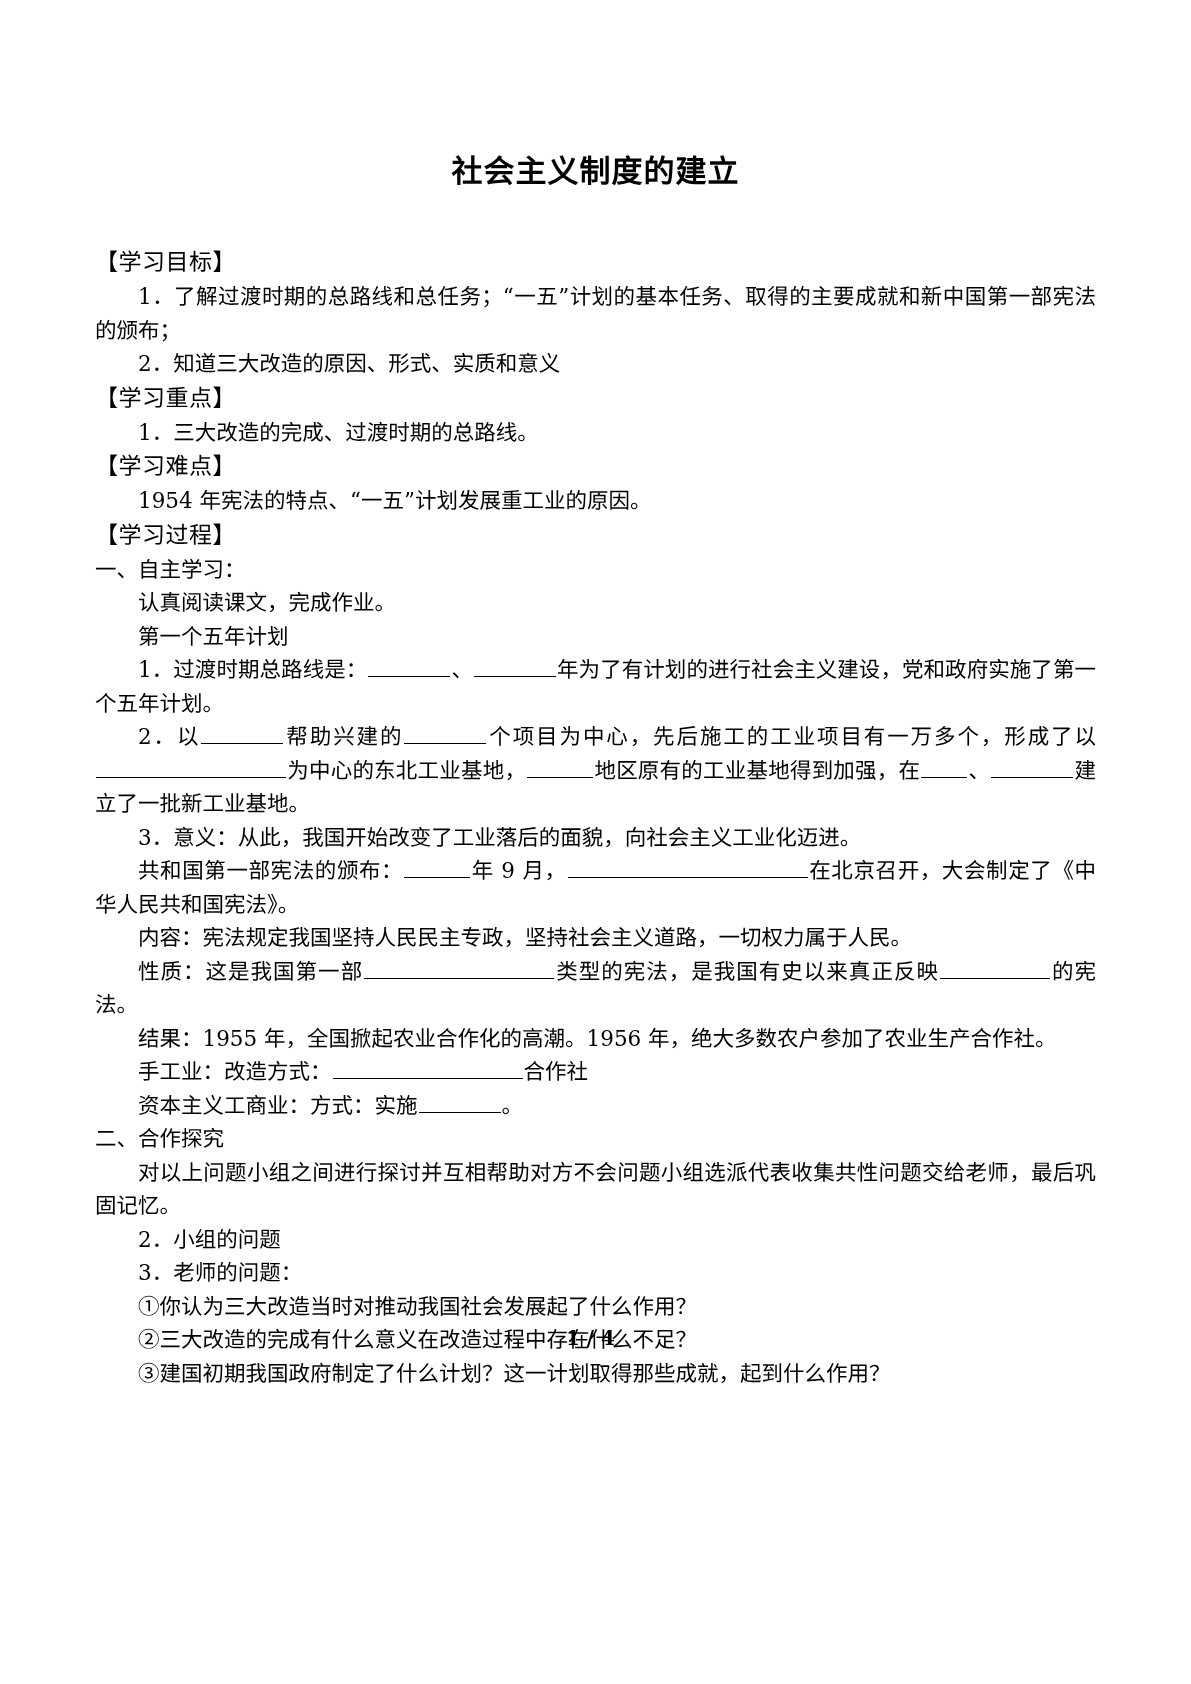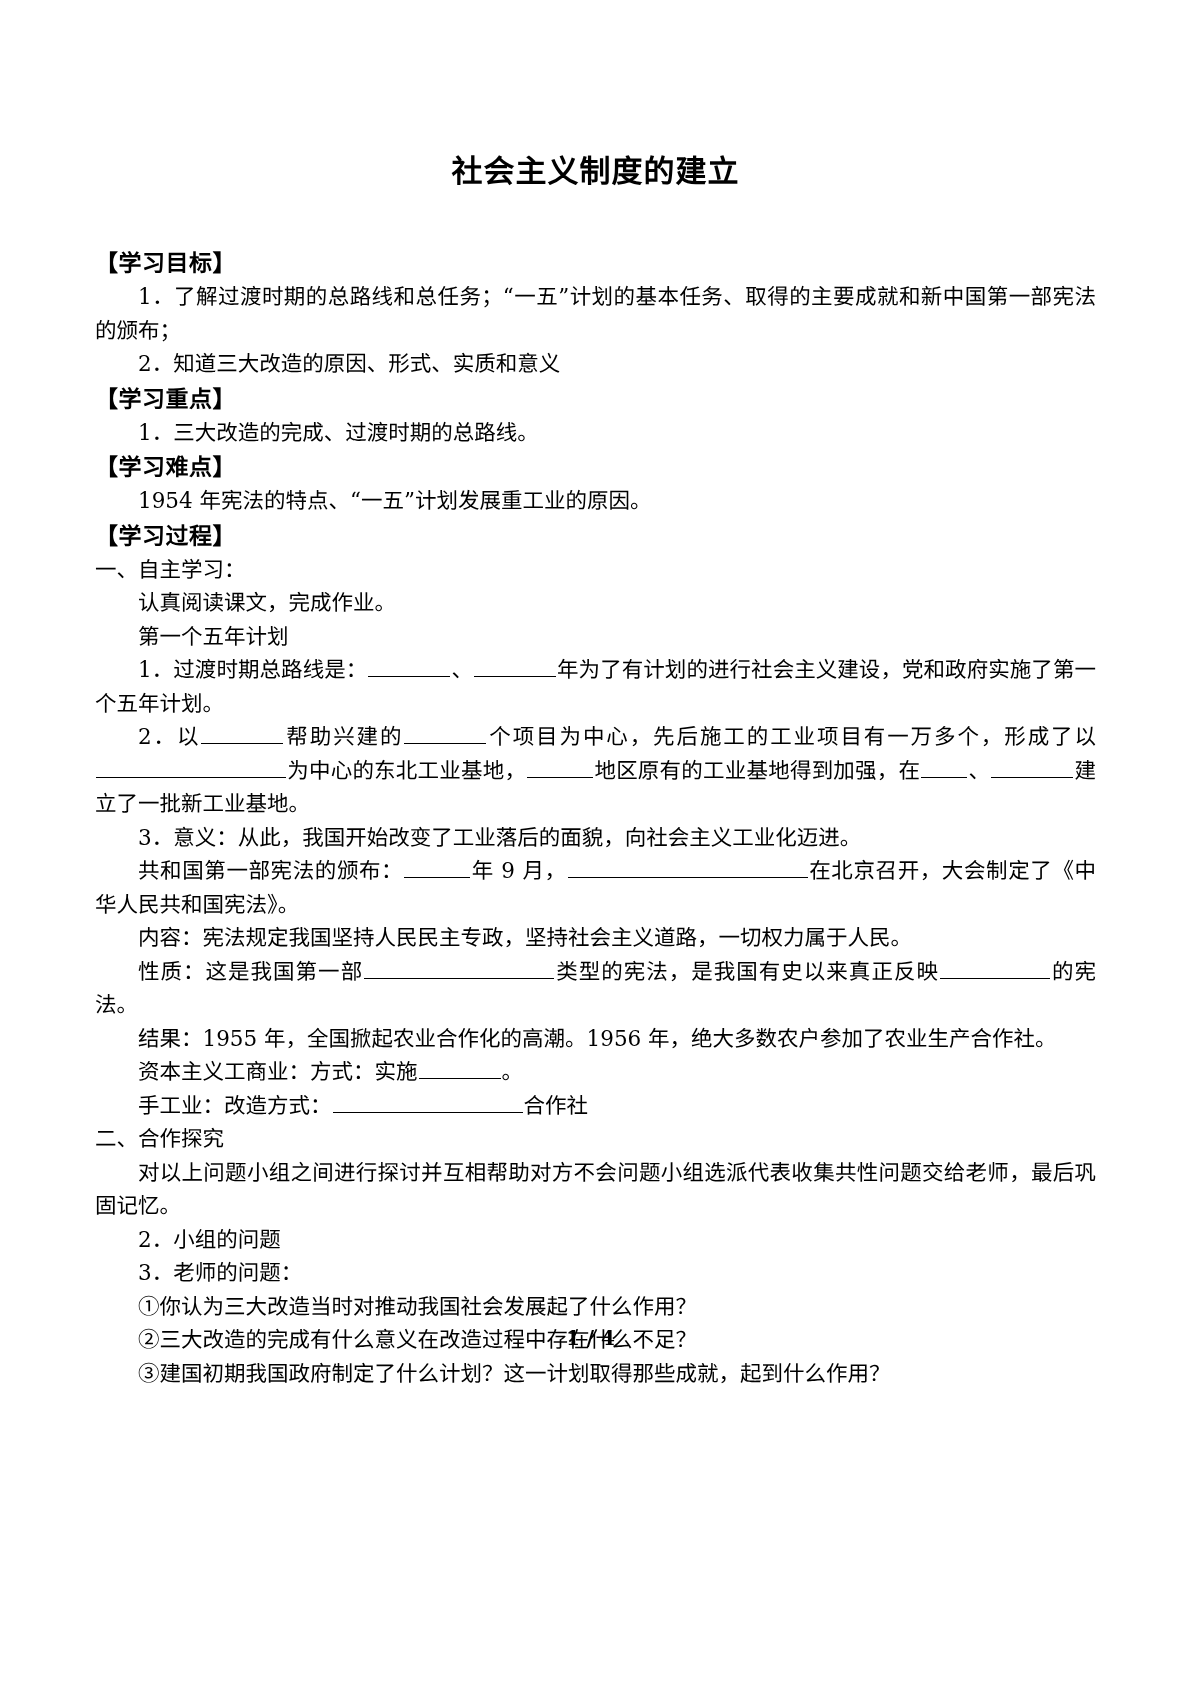--- a/index.html
+++ b/index.html
@@ -30,21 +30,21 @@
     letter-spacing: 1px;
     margin: 22px 0 0 0;
     line-height: 1.4;
   }
   .body-block {
     margin-top: 52px;
     font-size: 21.5px;
     line-height: 33.5px;
   }
   .sec-head {
-    font-weight: bold;
+    font-weight: normal;
     font-size: 23px;
     line-height: 35px;
     letter-spacing: 0.5px;
   }
   p.line {
     margin: 0;
     text-align: justify;
     text-justify: inter-ideograph;
     white-space: pre-wrap;
   }
@@ -111,23 +111,23 @@
 
     <p class="hang"><span>共和国第一部宪法的颁布：</span><span class="blank b-sm"></span><span>年 9 月，</span><span class="blank b-wide"></span><span>在北京召开，大会制定了《中华人民共和国宪法》。</span></p>
 
     <p class="hang">内容：宪法规定我国坚持人民民主专政，坚持社会主义道路，一切权力属于人民。</p>
 
     <p class="hang"><span>性质：这是我国第一部</span><span class="blank b-xxl"></span><span>类型的宪法，是我国有史以来真正反映</span><span class="blank b-lg"></span><span>的宪法。</span></p>
 
 
     <p class="hang">结果：1955 年，全国掀起农业合作化的高潮。1956 年，绝大多数农户参加了农业生产合作社。</p>
 
+    <p class="hang"><span>手工业：改造方式：</span><span class="blank b-xxl"></span><span>合作社</span></p>
+
     <p class="hang"><span>资本主义工商业：方式：实施</span><span class="blank b-md"></span><span>。</span></p>
-
-    <p class="hang"><span>手工业：改造方式：</span><span class="blank b-xxl"></span><span>合作社</span></p>
 
 
     <p class="line indent-0">二、合作探究</p>
     <p class="hang">对以上问题小组之间进行探讨并互相帮助对方不会问题小组选派代表收集共性问题交给老师，最后巩固记忆。</p>
     <p class="hang">2．小组的问题</p>
     <p class="hang">3．老师的问题：</p>
     <p class="hang">①你认为三大改造当时对推动我国社会发展起了什么作用？</p>
     <p class="hang">②三大改造的完成有什么意义在改造过程中存在什么不足？</p>
     <p class="hang">③建国初期我国政府制定了什么计划？这一计划取得那些成就，起到什么作用？</p>
 

